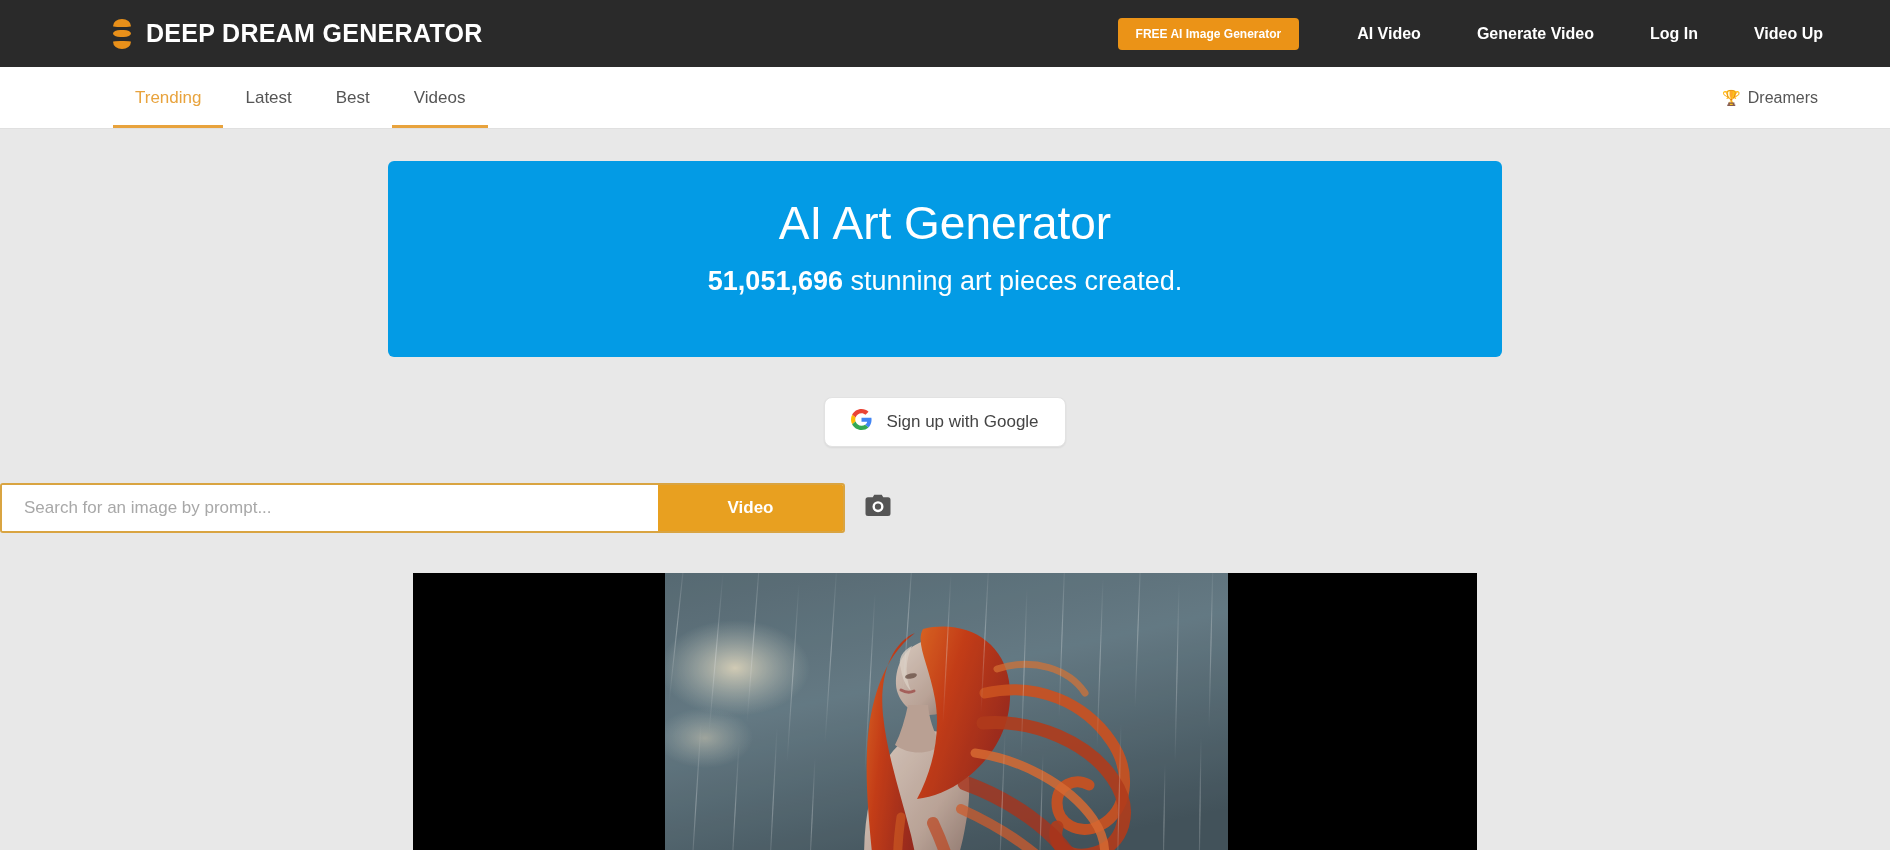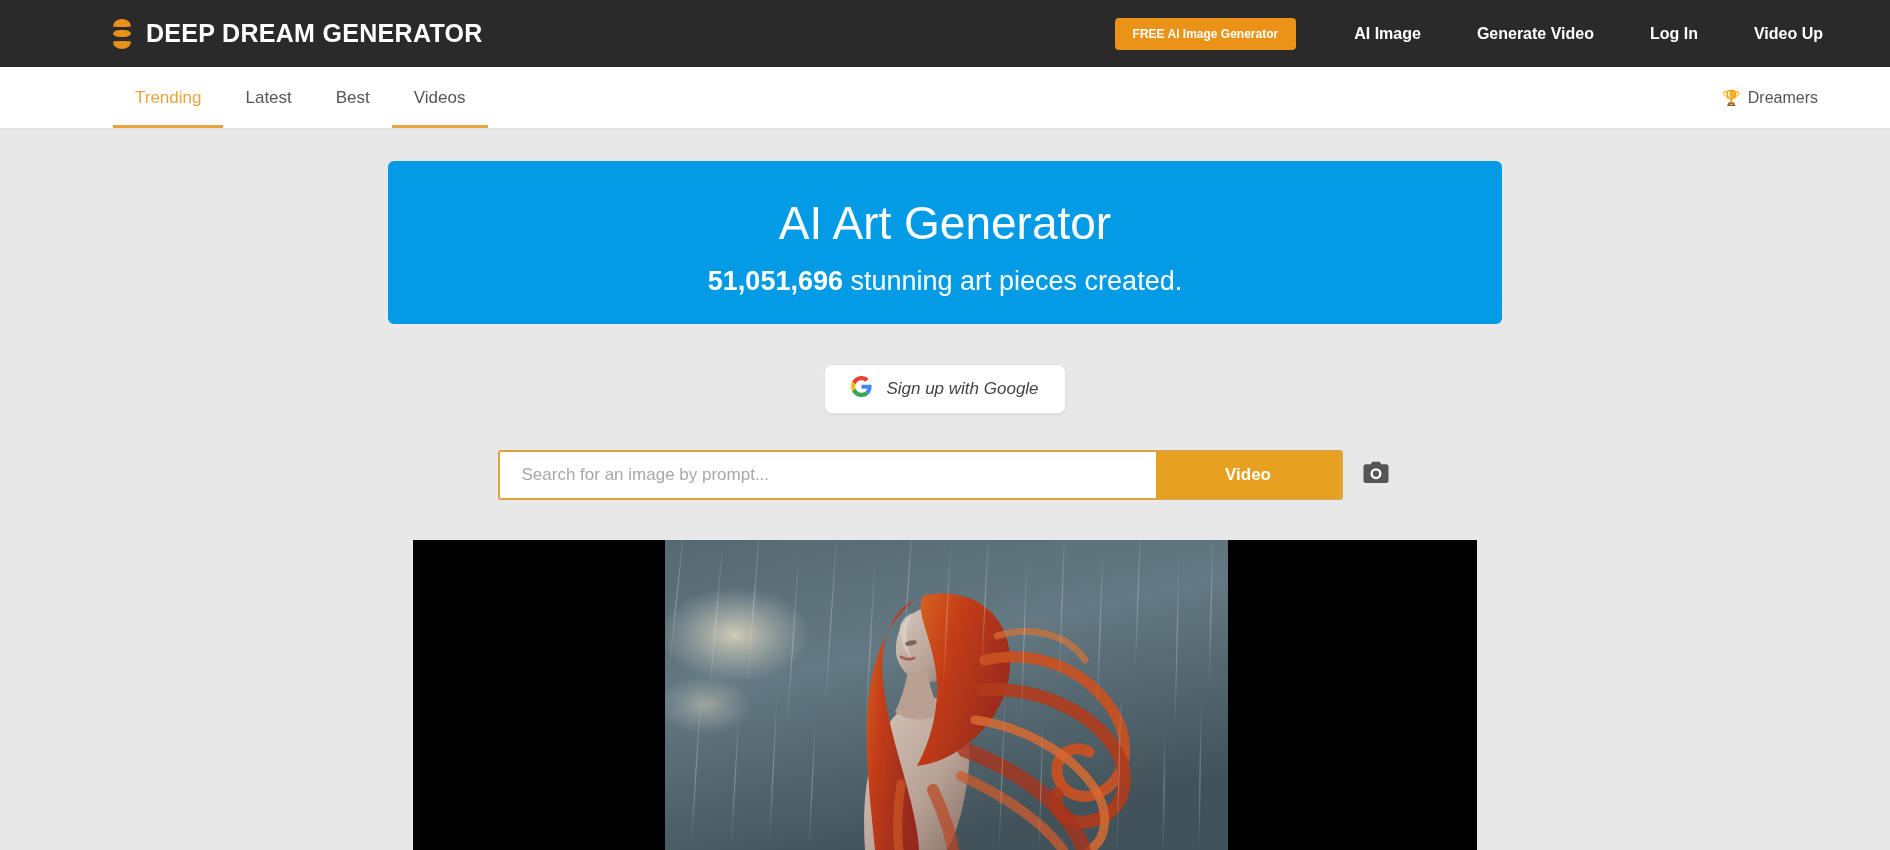--- a/index.html
+++ b/index.html
@@ -125,21 +125,21 @@
   .trophy { font-size:15px; color:#e8a33d; line-height:1; }
 
   
   .main { width:100%; }
 
   .hero {
     width:1114px;
     margin:32px auto 0;
     background:#039be5;
     border-radius:6px;
-    padding:36px 20px 27px;
+    padding:36px 20px 60px;
     text-align:center;
   }
   .hero h1 {
     color:#ffffff;
     font-size:46px;
     font-weight:normal;
     line-height:1.15;
     margin-bottom:16px;
   }
   .hero p {
@@ -163,26 +163,25 @@
     display:flex;
     align-items:center;
     gap:14px;
     padding:0 26px;
     font-size:17px;
     color:#444444;
     cursor:pointer;
     box-shadow:0 1px 2px rgba(0,0,0,0.07);
     font-family:"Liberation Sans", sans-serif;
     white-space:nowrap;
-    font-style:italic;
   }
 
   .search-row {
     display:flex;
-    justify-content:center;
+    justify-content:flex-start;
     align-items:center;
     gap:16px;
     margin-top:36px;
   }
   .search-wrap {
     display:flex;
     width:845px;
     height:50px;
     border:2px solid #d9a441;
     border-radius:3px;
@@ -249,21 +248,21 @@
     <span class="logo-mark">
       <span class="logo-bar b1"></span>
       <span class="logo-bar b2"></span>
       <span class="logo-bar b3"></span>
     </span>
     <span class="brand-text">DEEP DREAM GENERATOR</span>
   </div>
 
   <div class="top-nav">
     <button class="cta-btn">FREE AI Image Generator</button>
-    <a class="top-link" href="#">AI Image</a>
+    <a class="top-link" href="#">AI Video</a>
     <a class="top-link" href="#">Generate Video</a>
     <a class="top-link" href="#">Log In</a>
     <a class="top-link last" href="#">Video Up</a>
   </div>
 </div>
 
 <div class="subnav">
   <div class="tabs">
     <div class="tab active underlined">
       <span>Trending</span>

